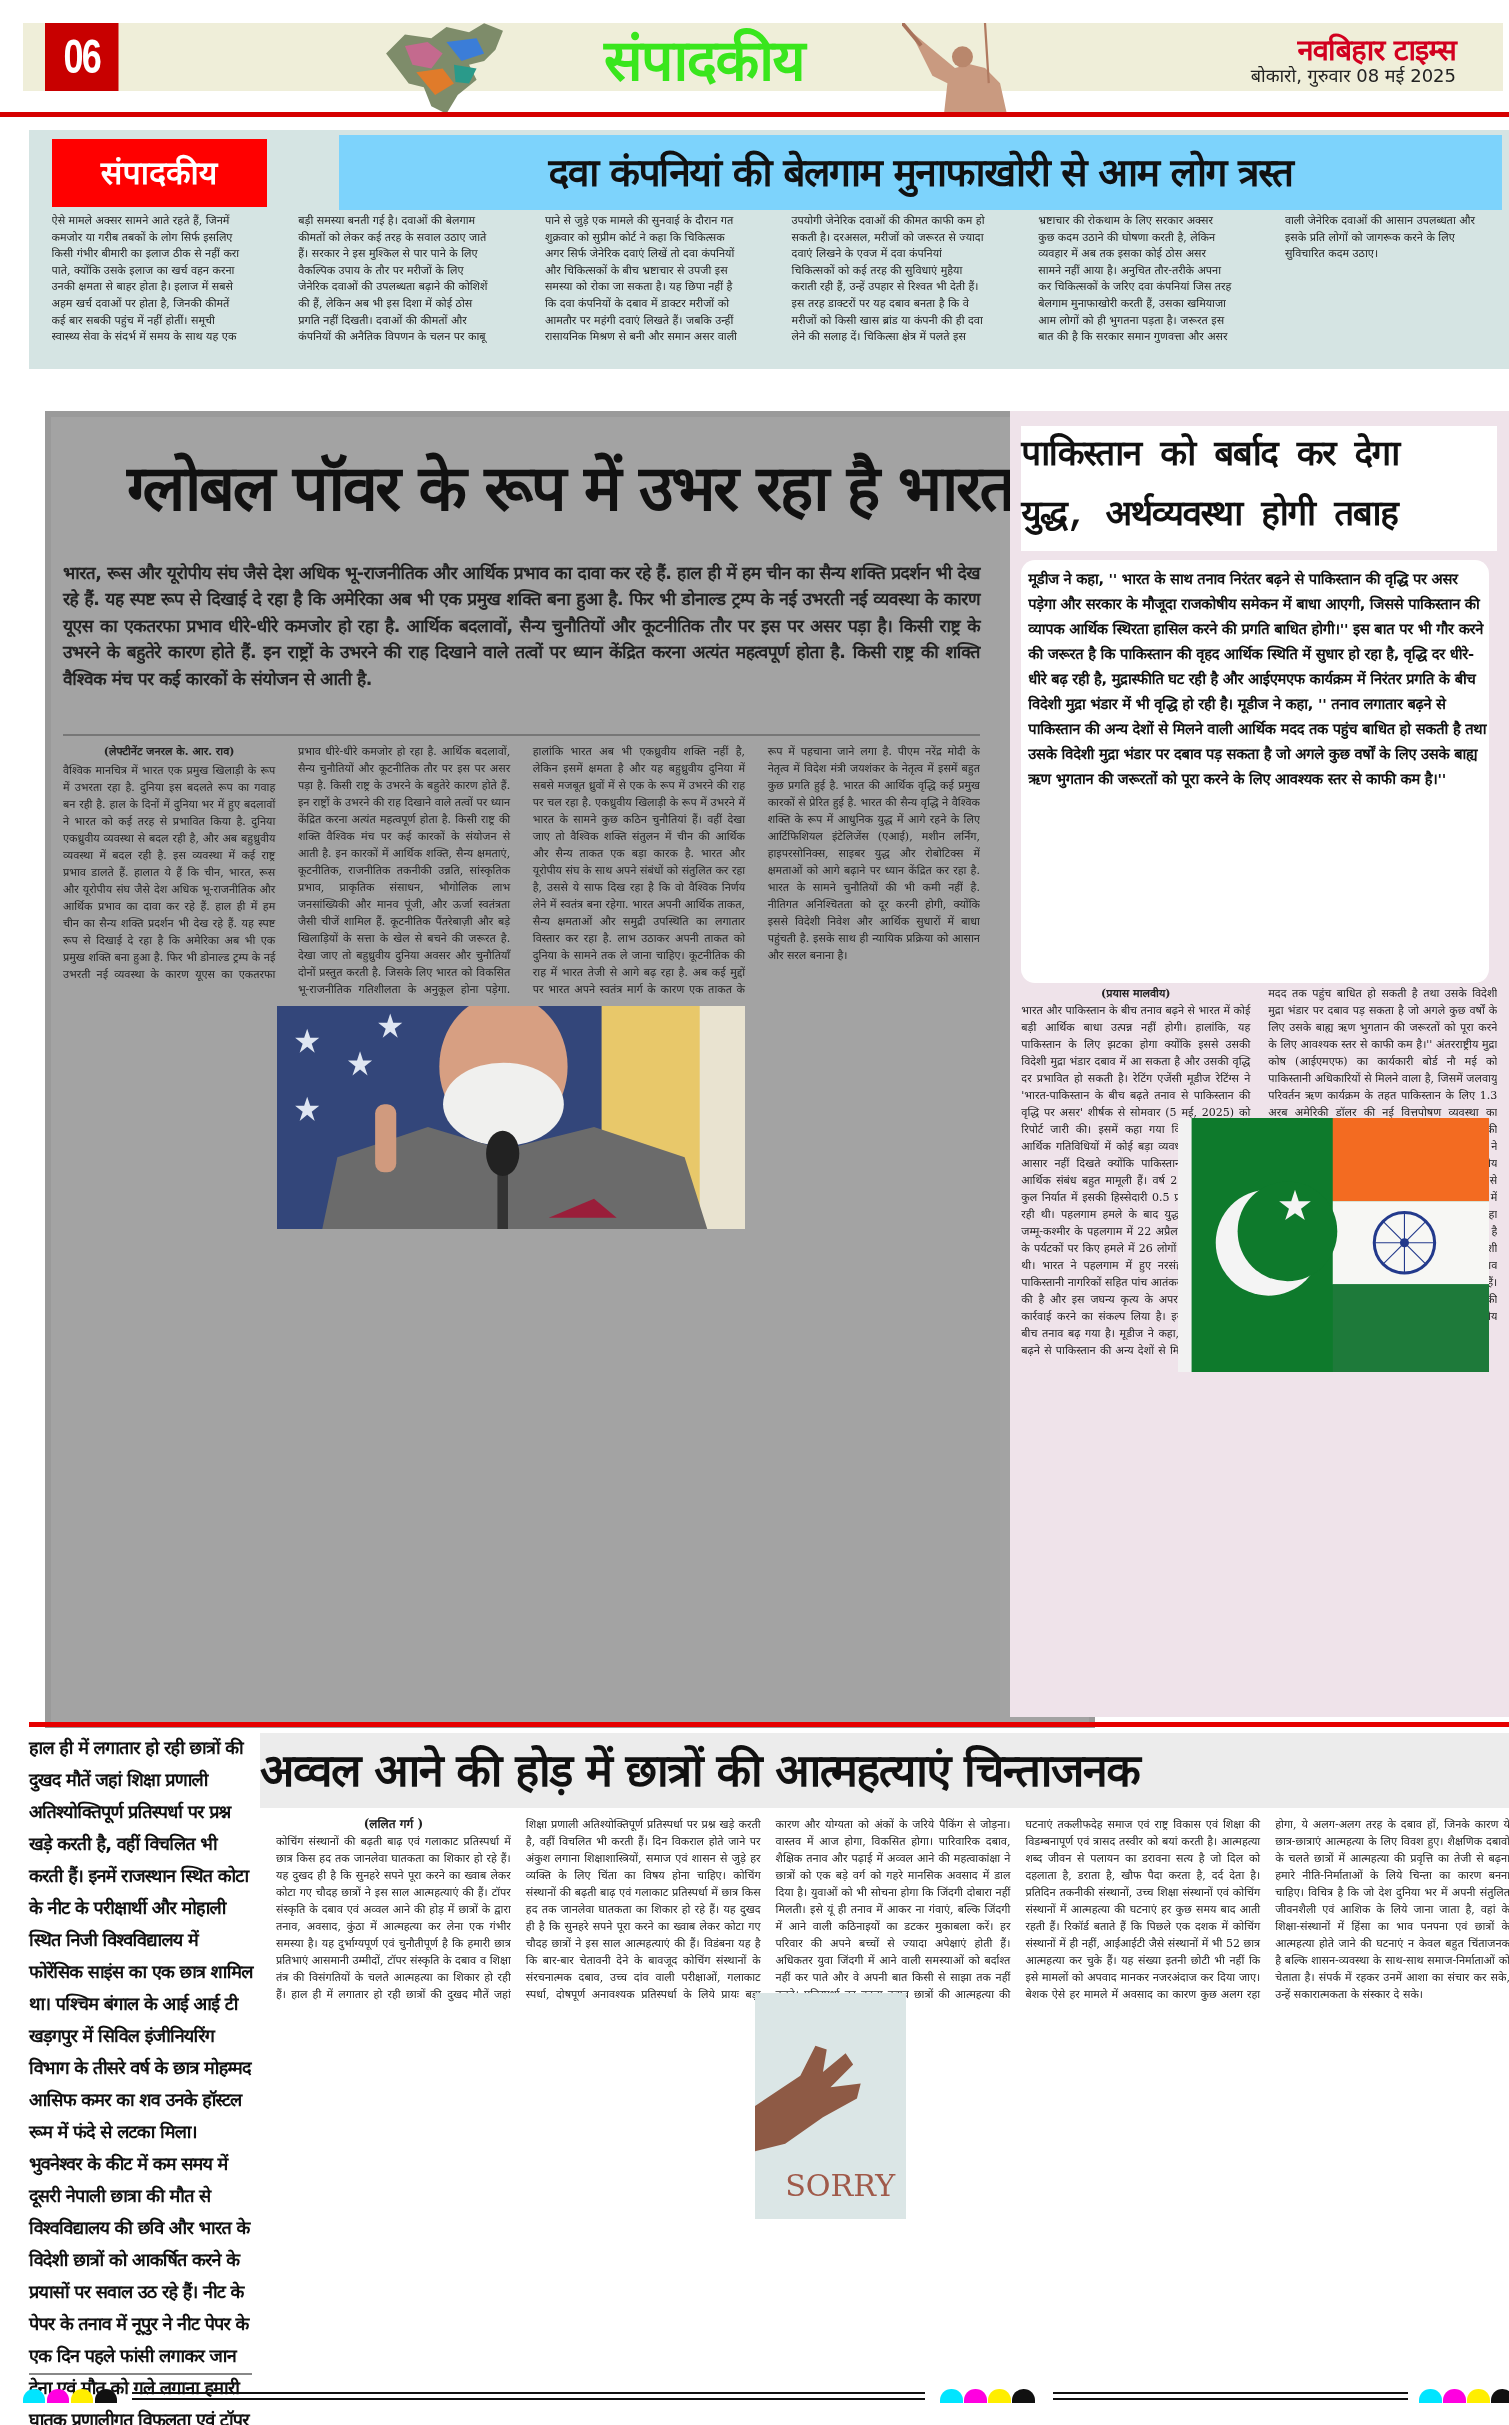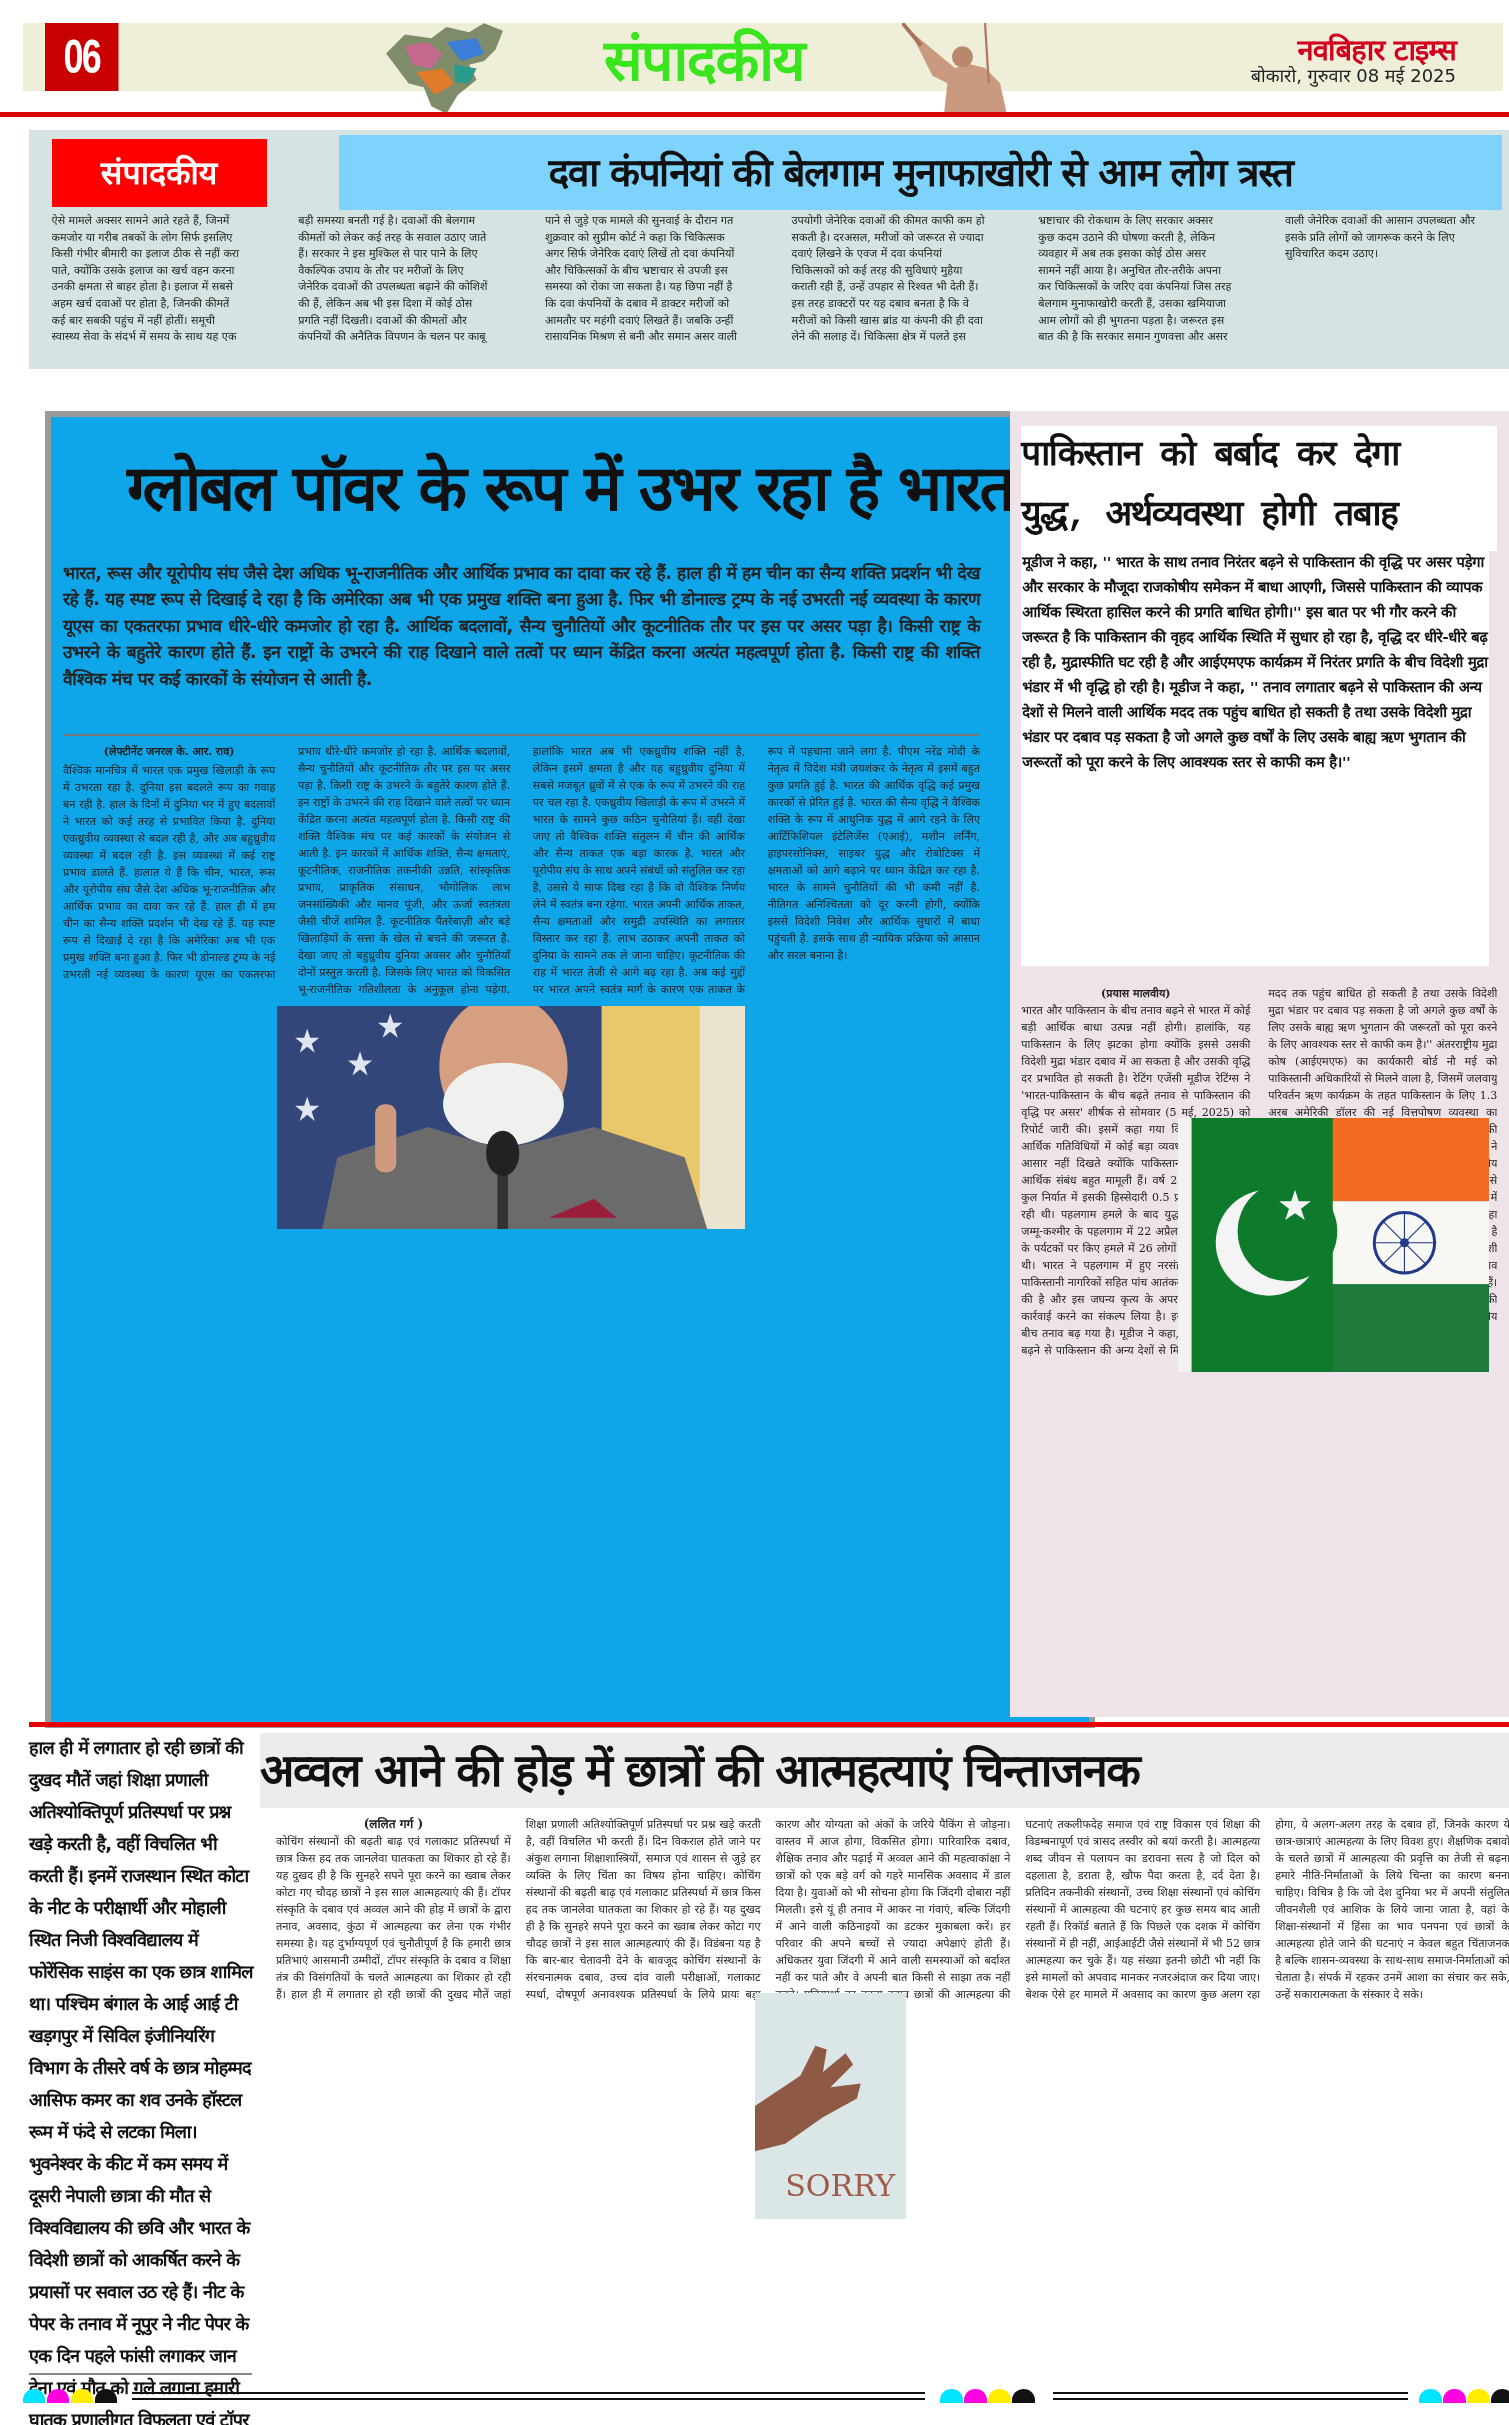--- a/index.html
+++ b/index.html
@@ -18,33 +18,33 @@
   .mast-rule { position: absolute; left: 0; top: 112px; width: 1510px; height: 4.5px; background: #d60000; }
 
   
   .editorial { position: absolute; left: 29px; top: 130px; width: 1481px; height: 239px; background: #d5e4e3; }
   .ed-label { position: absolute; left: 22.6px; top: 9px; width: 215px; height: 68px; background: #ff0000; color: #fff; font-size: 32px; font-weight: bold; line-height: 68px; text-align: center; font-family: "DejaVu Sans", sans-serif; }
   .ed-headline-box { position: absolute; left: 310px; top: 4.5px; width: 1163px; height: 75px; background: #7dd3fc; }
   .ed-headline { font-size: 39px; font-weight: bold; line-height: 75px; text-align: center; font-family: "DejaVu Sans", sans-serif; letter-spacing: -1.5px; color: #111; }
   .ed-body { position: absolute; left: 22.6px; top: 83px; width: 1427px; height: 151px; column-count: 6; column-gap: 53px; font-size: 11px; line-height: 16.6px; font-family: "DejaVu Serif", serif; color: #222; overflow: hidden; }
 
   
-  .gp-box { position: absolute; left: 45px; top: 411px; width: 1050px; height: 1317px; border: 6px solid #9a9a9a; background: #0ea5e9; }
+  .gp-box { position: absolute; left: 45px; top: 411px; width: 1050px; height: 1317px; border: 6px solid #9a9a9a; background: #a3a3a3; }
   .gp-headline { position: absolute; left: 0; top: 30px; width: 100%; text-align: center; font-size: 63px; font-weight: bold; line-height: 83px; font-family: "DejaVu Sans", sans-serif; letter-spacing: -2.3px; color: #111; }
   .gp-deck { position: absolute; left: 12px; top: 143px; width: 917px; font-size: 17.4px; font-weight: bold; line-height: 26.4px; font-family: "DejaVu Sans", sans-serif; color: #222; text-align: justify; letter-spacing: -0.5px; }
   .gp-rule { position: absolute; left: 12px; top: 317px; width: 917px; height: 1.5px; background: #777; }
   .gp-body { position: absolute; left: 12px; top: 326px; width: 917px; height: 978px; column-count: 4; column-gap: 22.6px; font-size: 11px; line-height: 17px; font-family: "DejaVu Serif", serif; text-align: justify; color: #222; overflow: hidden; }
   .gp-byline { display: block; text-align: center; font-weight: bold; margin-bottom: 1.5px; }
   .gp-photo { position: absolute; left: 226px; top: 589px; width: 468px; height: 223px; overflow: hidden; background: #3b4a78; }
 
   
   .pk-box { position: absolute; left: 1010px; top: 411px; width: 500px; height: 1306px; background: #efe3ea; }
   .pk-headline-box { position: absolute; left: 11.3px; top: 15px; width: 476px; height: 125px; background: #fff; }
   .pk-headline { font-size: 35px; font-weight: bold; line-height: 60px; font-family: Liberation Mono, monospace; letter-spacing: -1.5px; color: #111; }
-  .pk-deck { position: absolute; left: 11.3px; top: 132px; width: 468px; height: 423px; font-size: 14.7px; font-weight: bold; line-height: 25px; font-family: "DejaVu Sans", sans-serif; color: #111; background: #fff; padding: 6px 0 0 1px; letter-spacing: -0.3px; }
+  .pk-deck { position: absolute; left: 11.3px; top: 149px; width: 468px; height: 423px; font-size: 14.7px; font-weight: bold; line-height: 25px; font-family: "DejaVu Sans", sans-serif; color: #111; background: #fff; padding: 6px 0 0 7px; letter-spacing: -0.3px; border-radius: 14px; }
   .pk-body { position: absolute; left: 11.3px; top: 574px; width: 476px; height: 725px; column-count: 2; column-gap: 18px; font-size: 11px; line-height: 17px; font-family: "DejaVu Serif", serif; color: #222; text-align: justify; overflow: hidden; }
   .pk-byline { display: block; text-align: center; font-weight: bold; }
   .pk-photo { position: absolute; left: 168px; top: 707px; width: 311px; height: 254px; overflow: hidden; }
 
   
   .sep-rule { position: absolute; left: 29px; top: 1722px; width: 1481px; height: 4.5px; background: #e60000; }
 
   
   .ss-sidebar { position: absolute; left: 29px; top: 1732px; width: 226px; height: 623px; font-size: 18px; font-weight: bold; line-height: 32px; font-family: "DejaVu Sans", sans-serif; color: #111; letter-spacing: -0.8px; }
   .ss-sidebar-rule { position: absolute; left: 29px; top: 2373px; width: 223px; height: 1.5px; background: #888; }

